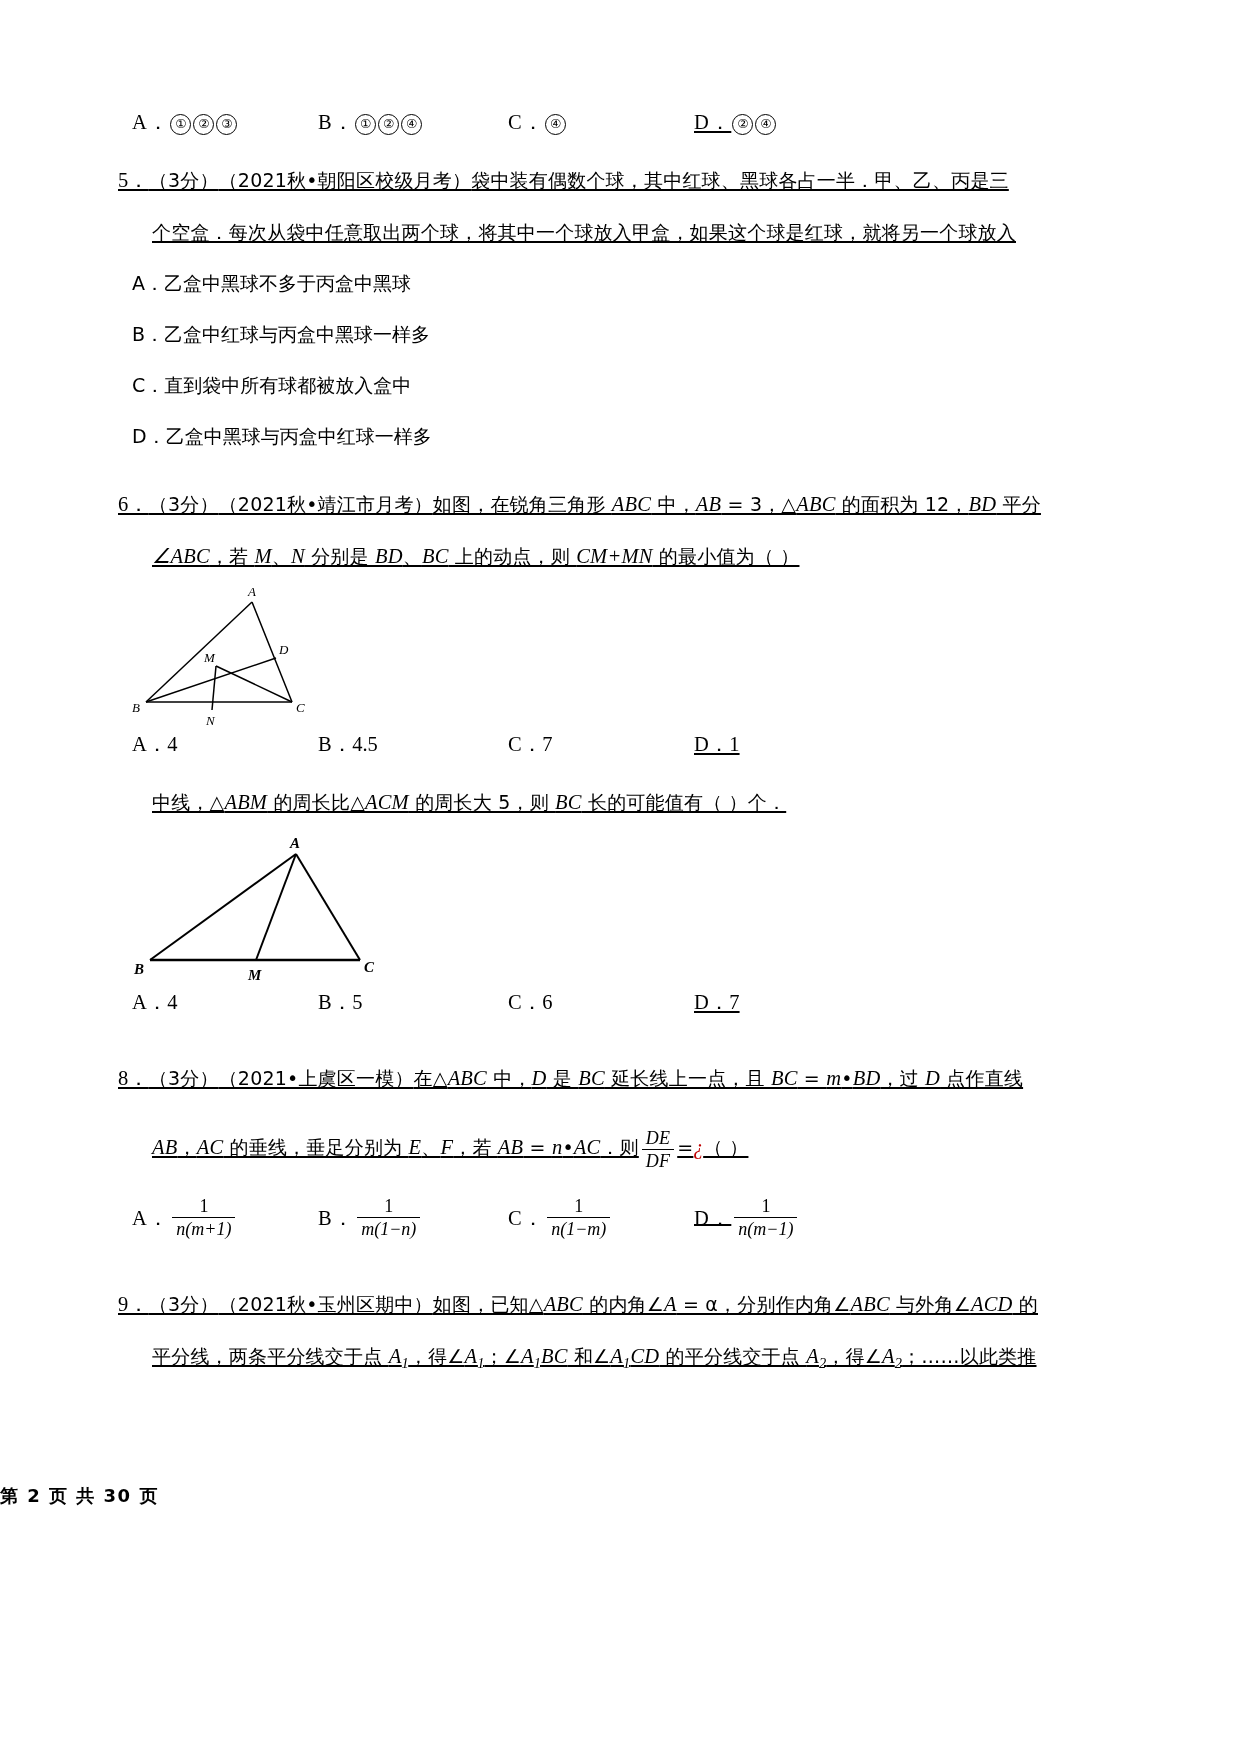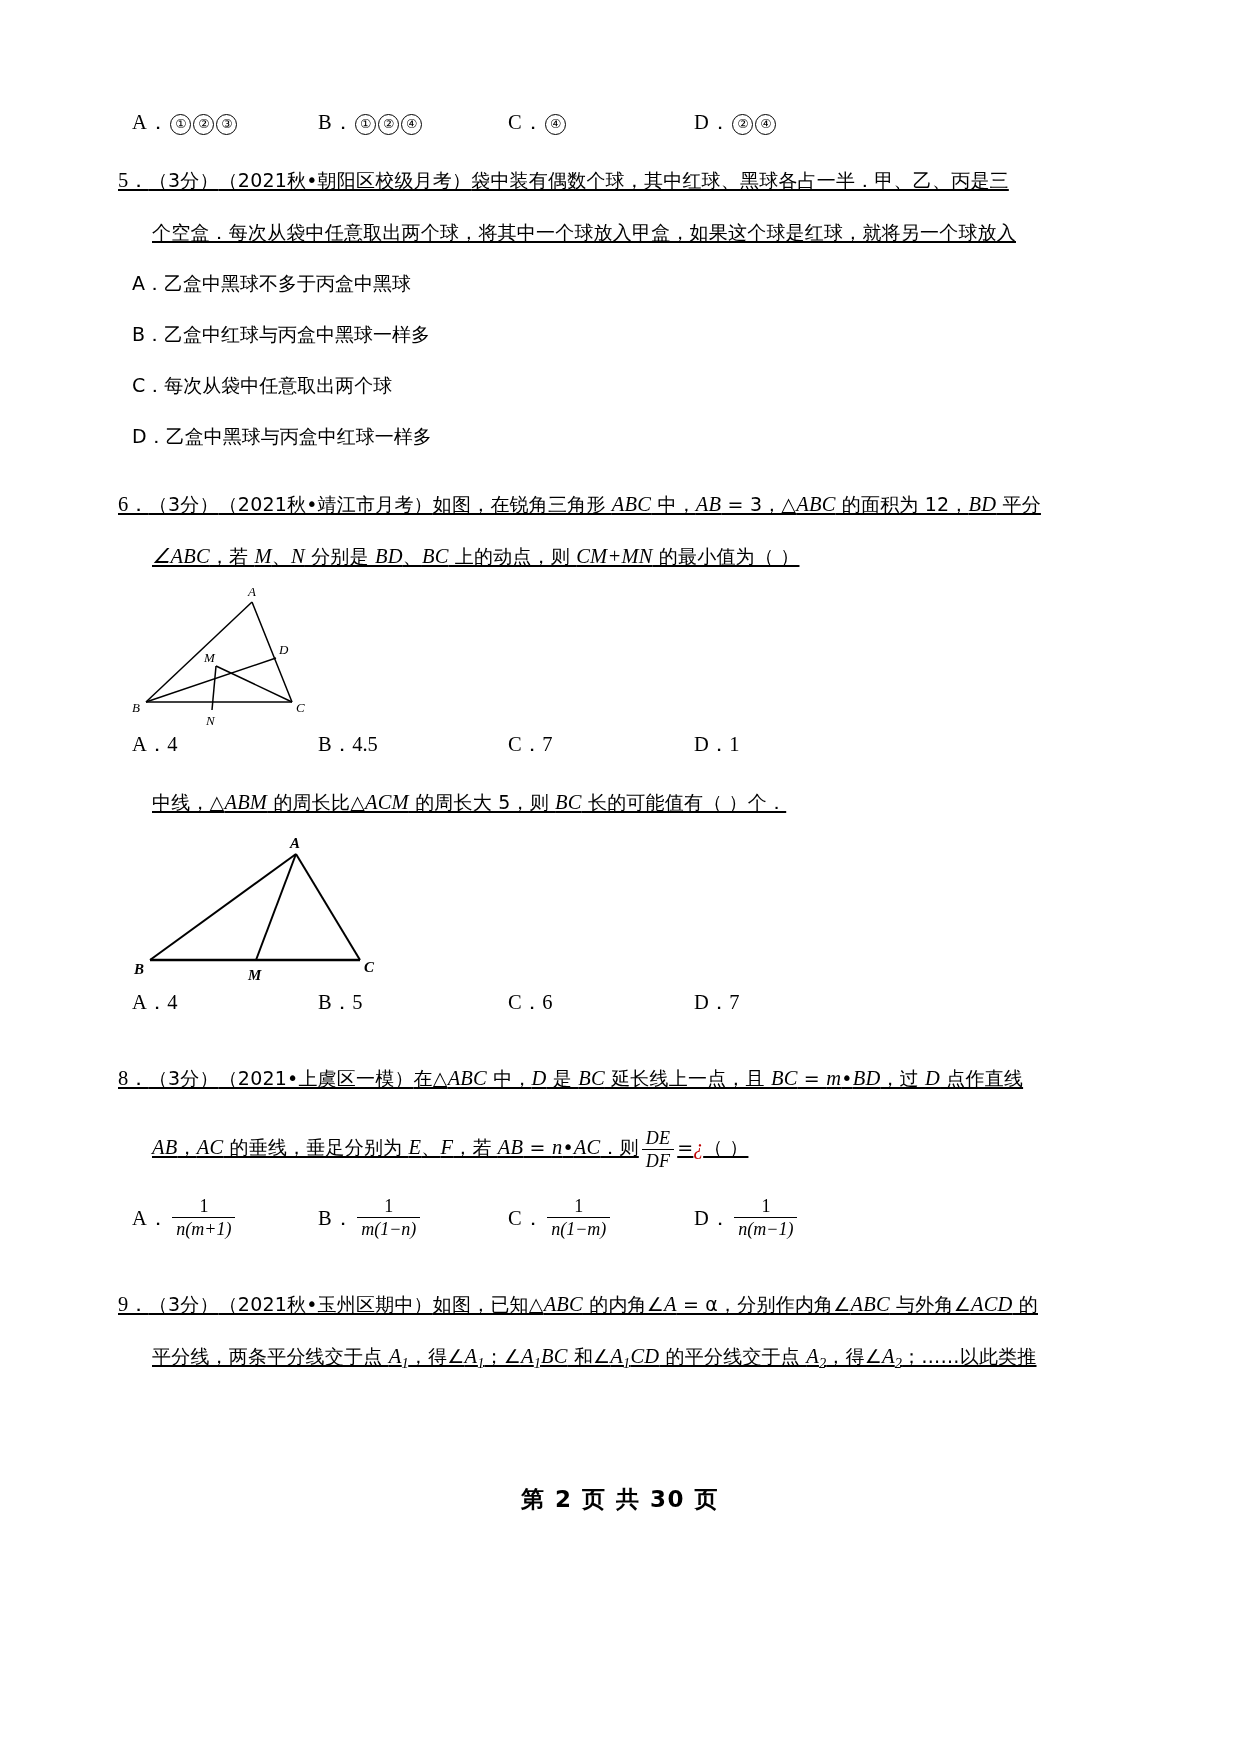--- a/index.html
+++ b/index.html
@@ -61,21 +61,21 @@
   }
   .opt {
     position: absolute;
     top: 0;
     white-space: nowrap;
   }
   .opt .lab { letter-spacing: 1px; }
   .o1 { left: 14px; }
   .o2 { left: 200px; }
   .o3 { left: 390px; }
-  .o4 { left: 576px; }
+  .o4 { left: 576px; text-decoration: underline; }
 
   .circnum {
     display: inline-block;
     width: 19px;
     height: 19px;
     line-height: 17px;
     border: 1.2px solid #000;
     border-radius: 50%;
     text-align: center;
     font-size: 12.5px;
@@ -131,22 +131,22 @@
   .fracopts .lab { vertical-align: middle; }
 
   .red { color: #c00000; }
 
   
   .footer {
     position: absolute;
     left: 0;
     right: 0;
     top: 1484px;
-    text-align: center;
-    font-size: 23px;
+    text-align: left;
+    font-size: 18px;
     letter-spacing: 1.5px;
     font-family: "DejaVu Sans", "Liberation Sans", sans-serif;
     font-weight: bold;
   }
 
   sub { font-size: 0.7em; }
 </style>
 </head>
 <body>
 
@@ -158,21 +158,21 @@
       <span class="opt o2"><span class="lab">B．</span><span class="circnum">①</span><span class="circnum">②</span><span class="circnum">④</span></span>
       <span class="opt o3"><span class="lab">C．</span><span class="circnum">④</span></span>
       <span class="opt o4"><span class="lab">D．</span><span class="circnum">②</span><span class="circnum">④</span></span>
     </div>
 
     <div class="qline"><span class="num">5．</span><span class="cn">（3分）</span><span class="cn">（2021秋•朝阳区校级月考）</span><span class="cn">袋中装有偶数个球，其中红球、黑球各占一半．甲、乙、丙是三</span></div>
     <div class="qline indent"><span class="cn">个空盒．每次从袋中任意取出两个球，将其中一个球放入甲盒，如果这个球是红球，就将另一个球放入</span></div>
 
     <div class="optline"><span class="cn">A．乙盒中黑球不多于丙盒中黑球</span></div>
     <div class="optline"><span class="cn">B．乙盒中红球与丙盒中黑球一样多</span></div>
-    <div class="optline"><span class="cn">C．每次从袋中任意取出两个球</span></div>
+    <div class="optline"><span class="cn">C．直到袋中所有球都被放入盒中</span></div>
     <div class="optline"><span class="cn">D．乙盒中黑球与丙盒中红球一样多</span></div>
 
     <div class="qline" style="margin-top:16px"><span class="num">6．</span><span class="cn">（3分）</span><span class="cn">（2021秋•靖江市月考）</span><span class="cn">如图，在锐角三角形 </span><span class="it">ABC</span><span class="cn"> 中，</span><span class="it">AB</span><span class="cn"> = 3，△</span><span class="it">ABC</span><span class="cn"> 的面积为 12，</span><span class="it">BD</span><span class="cn"> 平分</span></div>
 
     <div class="qline indent"><span class="it">∠ABC</span><span class="cn">，若 </span><span class="it">M</span><span class="cn">、</span><span class="it">N</span><span class="cn"> 分别是 </span><span class="it">BD</span><span class="cn">、</span><span class="it">BC</span><span class="cn"> 上的动点，则 </span><span class="it">CM+MN</span><span class="cn"> 的最小值为（        ）</span></div>
 
     <div class="figure fig6">
       <svg width="300" height="148" viewBox="0 0 300 148" style="position:absolute;left:6px;top:2px;">
 
         <line x1="22" y1="118" x2="128" y2="18" stroke="#000" stroke-width="1.5"></line>

